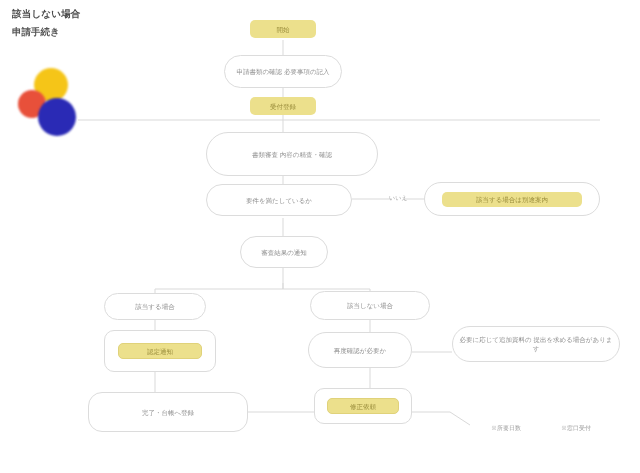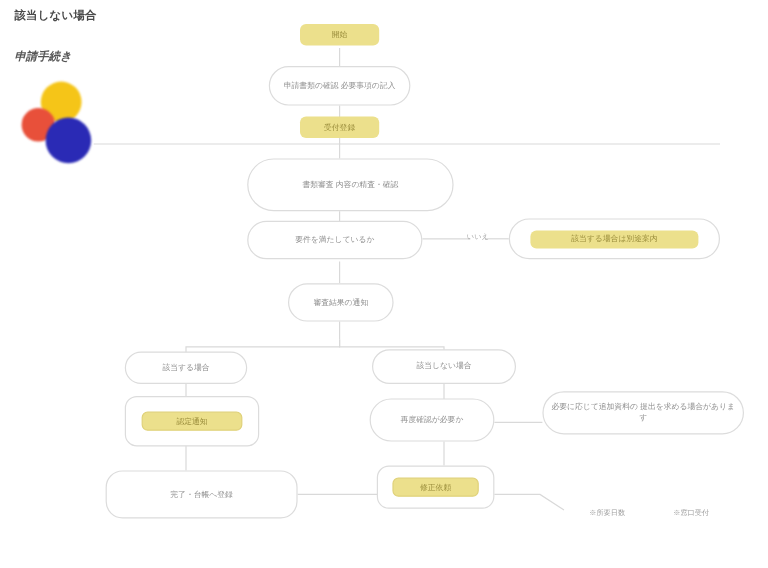--- a/index.html
+++ b/index.html
@@ -37,23 +37,22 @@
     color: #4a4a4a;
     letter-spacing: 0.2px;
     line-height: 12px;
     white-space: nowrap;
   }
   .doc-subtitle {
     font-size: 9.5px;
     font-weight: bold;
     color: #555555;
     line-height: 12px;
-    margin-top: 22px;
+    margin-top: 6px;
     white-space: nowrap;
-    font-style: italic;
   }
 
   
   .logo {
     position: absolute;
     left: 16px;
     top: 68px;
     width: 66px;
     height: 78px;
   }

